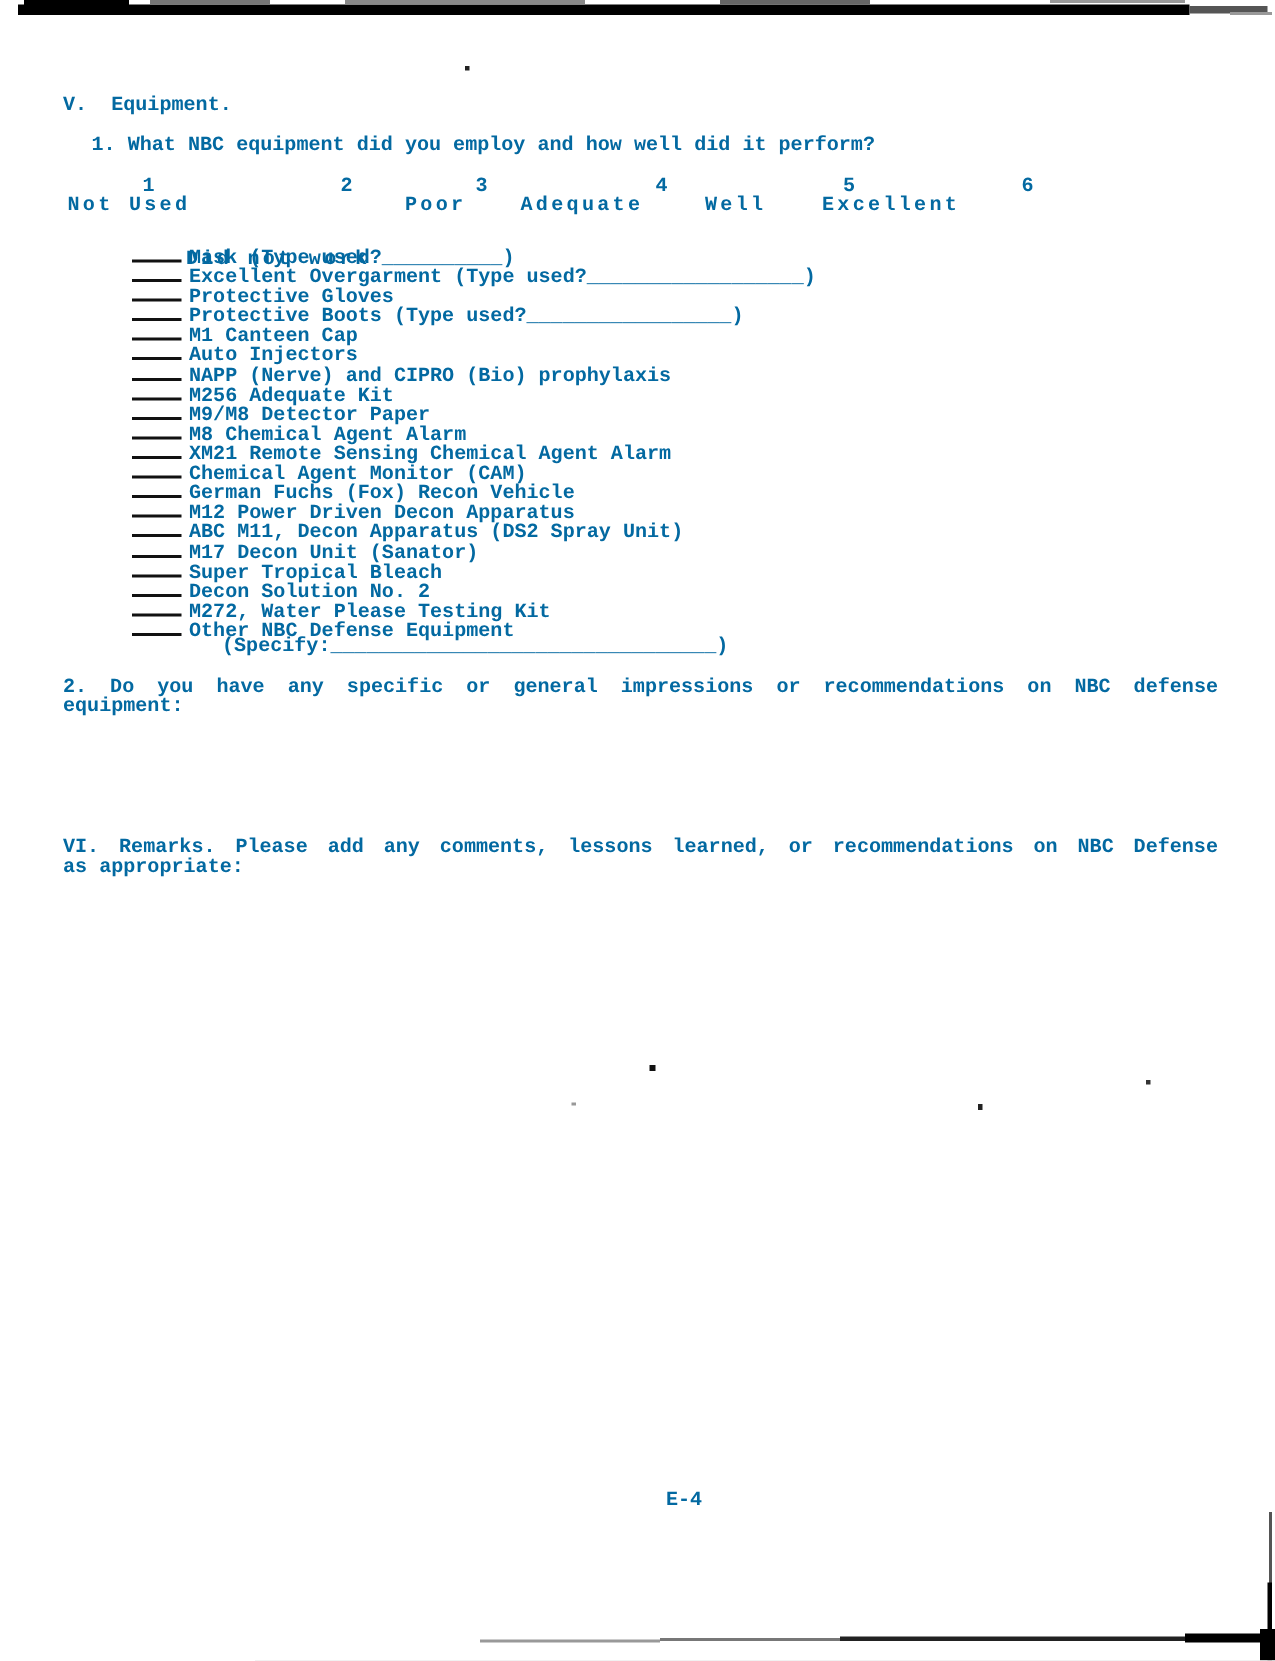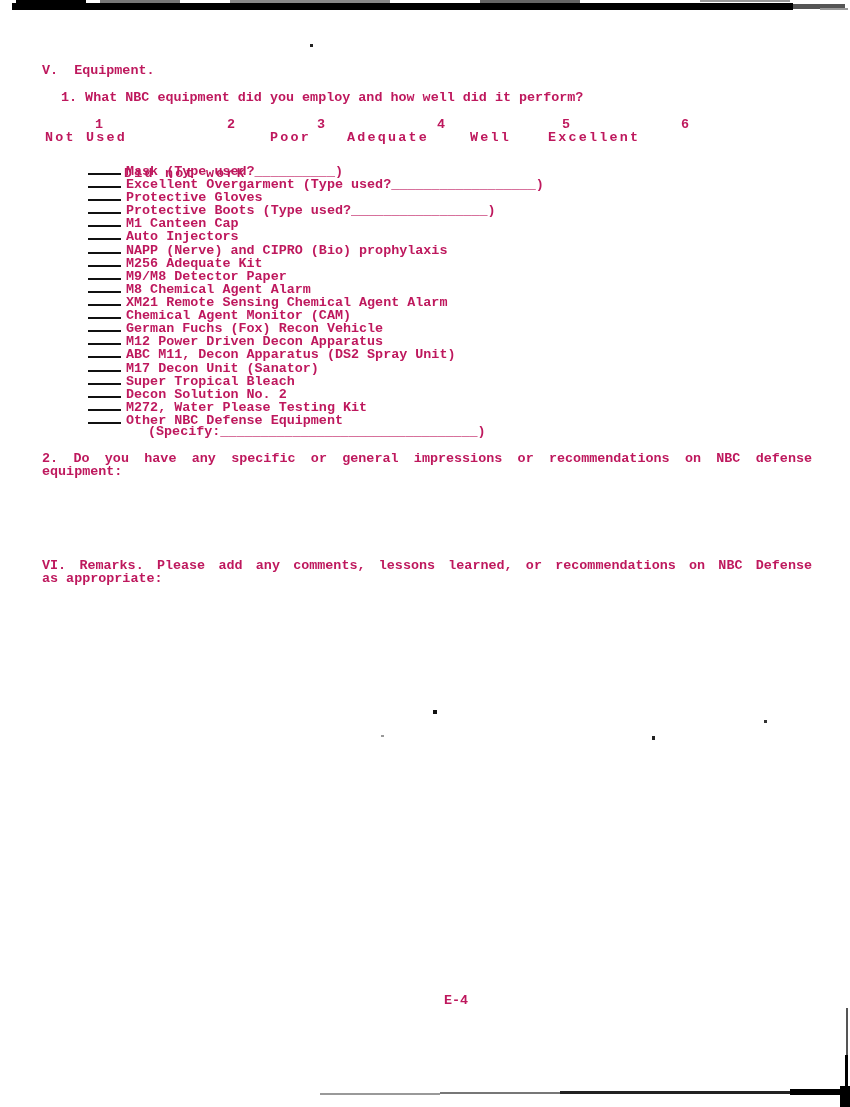--- a/index.html
+++ b/index.html
@@ -6,21 +6,21 @@
   .page {
     position: relative;
     width: 850px;
     height: 1107px;
     margin: 0 auto;
     background: #ffffff;
     overflow: hidden;
     font-family: "Liberation Mono", "DejaVu Sans Mono", monospace;
     font-weight: bold;
     font-size: 13.4px;
-    color: #be185d;
+    color: #0369a1;
   }
   .line {
     position: absolute;
     white-space: pre;
     line-height: 13px;
   }
   .just {
     white-space: normal;
     width: 770px;
     text-align: justify;

